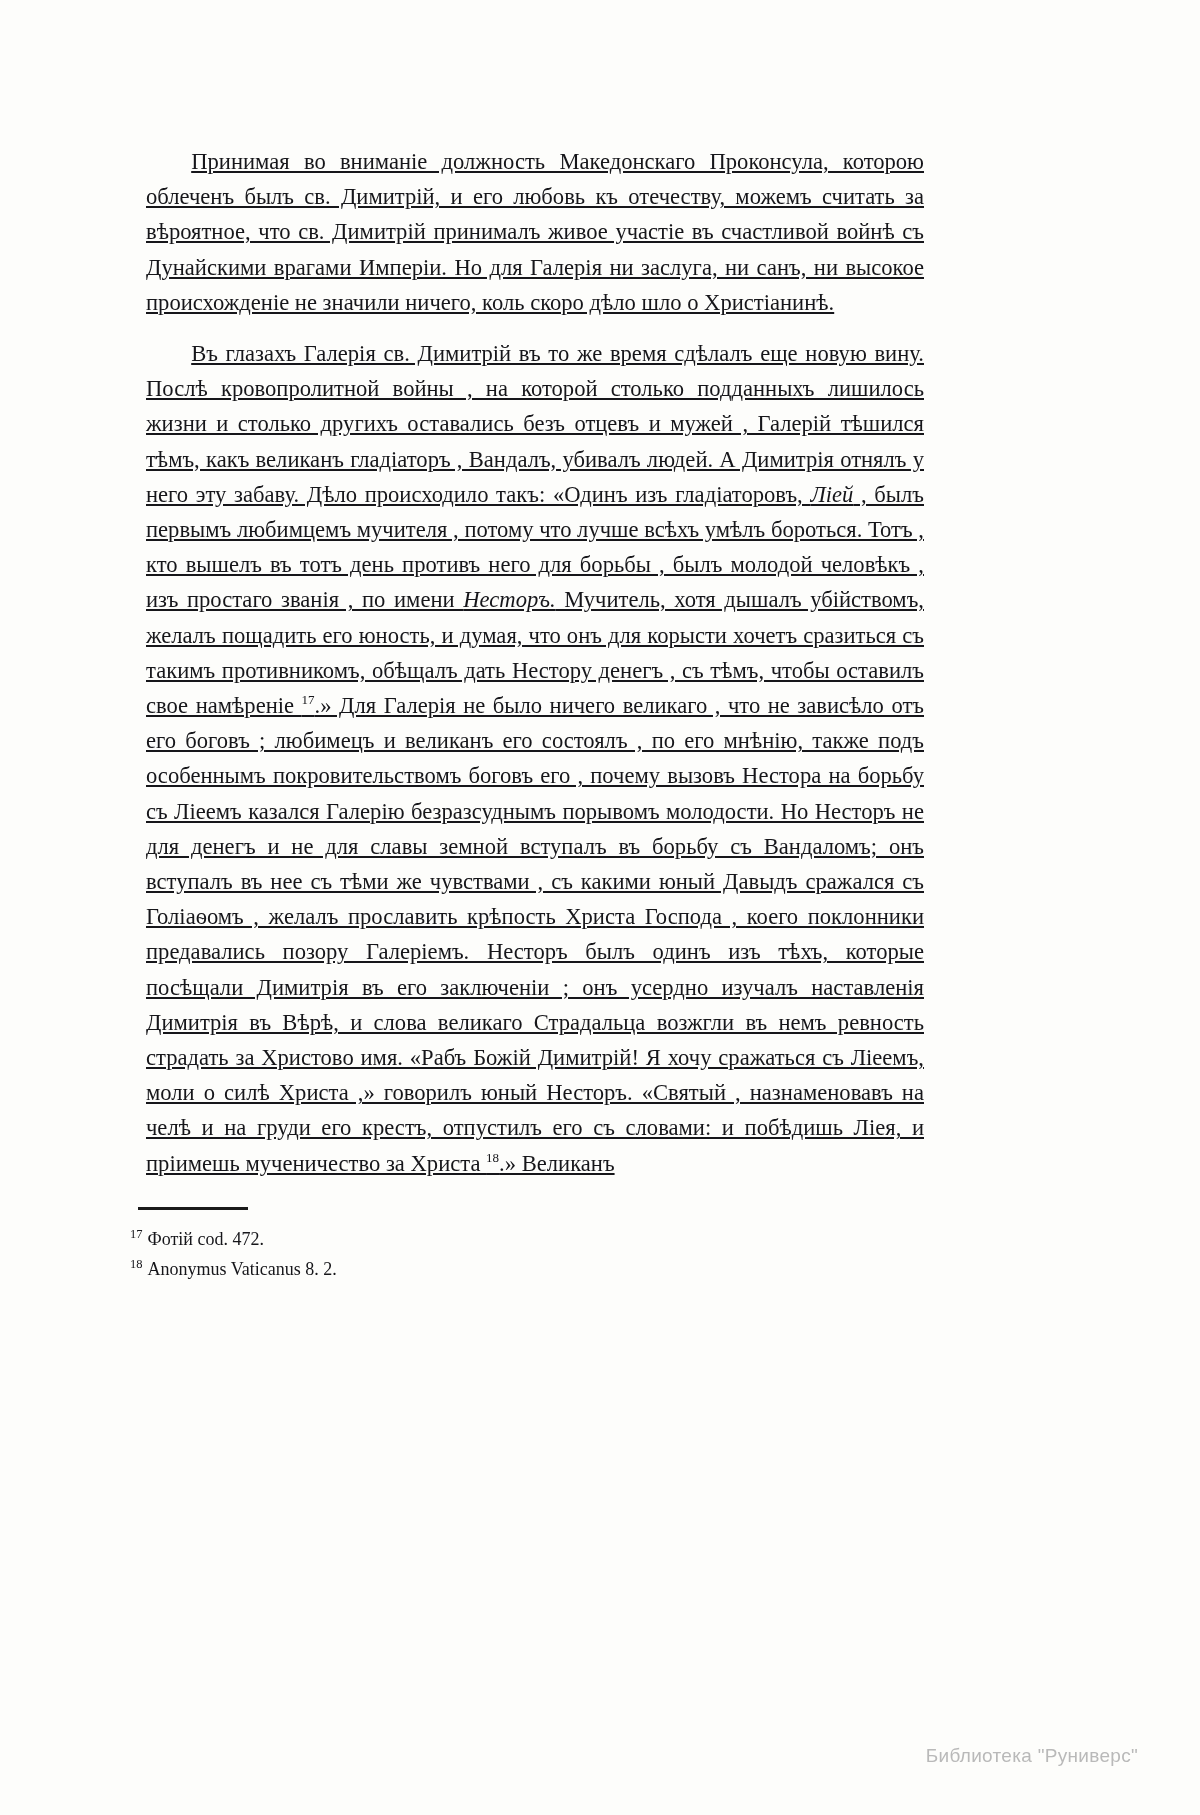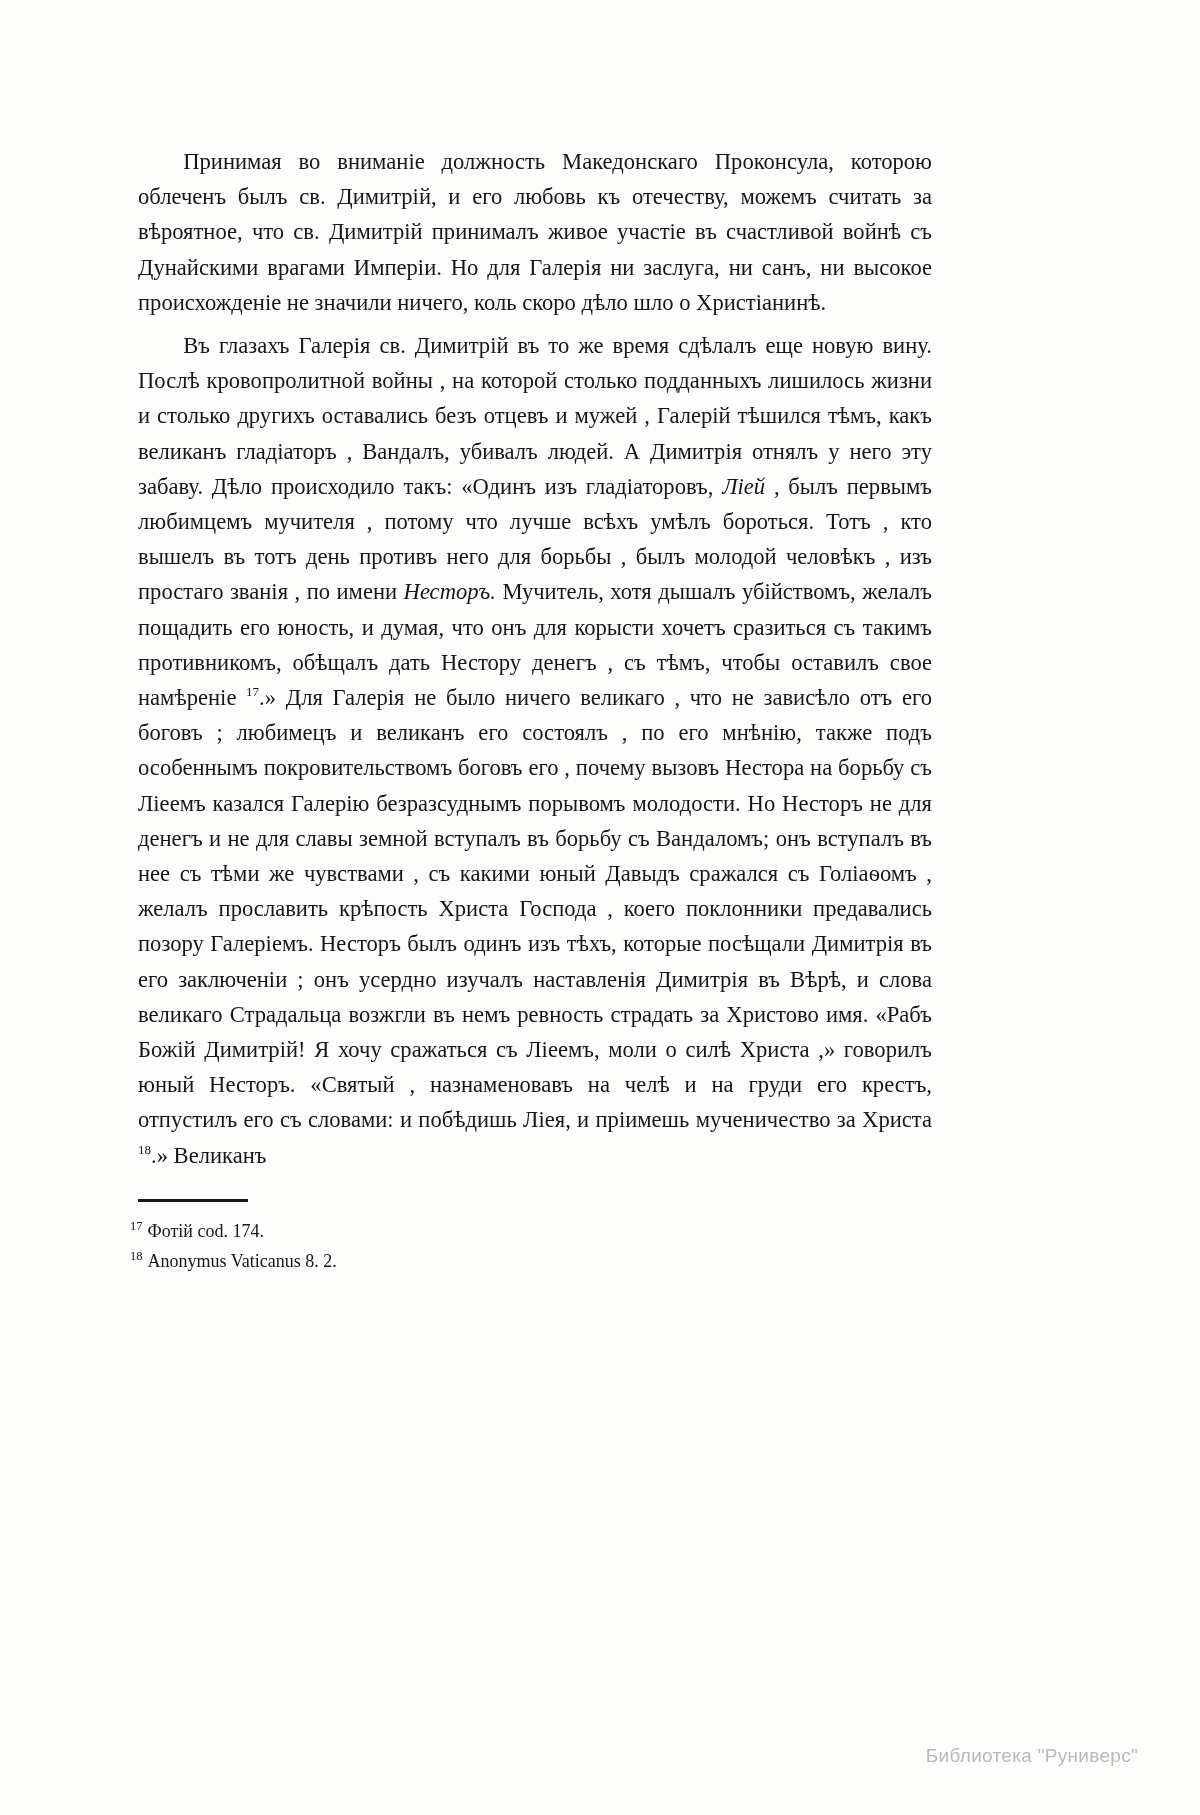--- a/index.html
+++ b/index.html
@@ -58,22 +58,23 @@
   }
   .body-text {
     margin-top: 24px;
     font-size: 22.6px;
     line-height: 35.2px;
     text-align: justify;
     text-justify: inter-word;
     hyphens: manual;
   }
   .body-text p {
-    margin: 8px;
+    margin: 16px;
     text-indent: 2.0em;
+    text-decoration: underline;
   }
   .body-text p + p {
     margin-top: 0;
   }
   .ital {
     font-style: italic;
   }
   sup.note {
     font-size: 13px;
     vertical-align: super;
@@ -124,20 +125,20 @@
 
 
     <div class="body-text">
       <p><span>Принимая во вниманіе должность Македонскаго Проконсула, которою облеченъ былъ св. Димитрій, и его любовь къ отечеству, можемъ считать за вѣроятное, что св. Димитрій принималъ живое участіе въ счастливой войнѣ съ Дунайскими врагами Имперіи. Но для Галерія ни заслуга, ни санъ, ни высокое происхожденіе не значили ничего, коль скоро дѣло шло о Христіанинѣ.</span></p>
       <p><span>Въ глазахъ Галерія св. Димитрій въ то же время сдѣлалъ еще новую вину. Послѣ кровопролитной войны , на которой столько подданныхъ лишилось жизни и столько другихъ оставались безъ отцевъ и мужей , Галерій тѣшился тѣмъ, какъ великанъ гладіаторъ , Вандалъ, убивалъ людей. А Димитрія отнялъ у него эту забаву. Дѣло происходило такъ: «Одинъ изъ гладіаторовъ, </span><span class="ital">Лieй</span><span> , былъ первымъ любимцемъ мучителя , потому что лучше всѣхъ умѣлъ бороться. Тотъ , кто вышелъ въ тотъ день противъ него для борьбы , былъ молодой человѣкъ , изъ простаго званія , по имени </span><span class="ital">Несторъ.</span><span> Мучитель, хотя дышалъ убійствомъ, желалъ пощадить его юность, и думая, что онъ для корысти хочетъ сразиться съ такимъ противникомъ, обѣщалъ дать Нестору денегъ , съ тѣмъ, чтобы оставилъ свое намѣреніе </span><sup class="note">17</sup><span>.» Для Галерія не было ничего великаго , что не зависѣло отъ его боговъ ; любимецъ и великанъ его состоялъ , по его мнѣнію, также подъ особеннымъ покровительствомъ боговъ его , почему вызовъ Нестора на борьбу съ Лieeмъ казался Галерію безразсуднымъ порывомъ молодости. Но Несторъ не для денегъ и не для славы земной вступалъ въ борьбу съ Вандаломъ; онъ вступалъ въ нее съ тѣми же чувствами , съ какими юный Давыдъ сражался съ Голіаѳомъ , желалъ прославить крѣпость Христа Господа , коего поклонники предавались позору Галеріемъ. Несторъ былъ одинъ изъ тѣхъ, которые посѣщали Димитрія въ его заключеніи ; онъ усердно изучалъ наставленія Димитрія въ Вѣрѣ, и слова великаго Страдальца возжгли въ немъ ревность страдать за Христово имя. «Рабъ Божій Димитрій! Я хочу сражаться съ Лieeмъ, моли о силѣ Христа ,» говорилъ юный Несторъ. «Святый , назнаменовавъ на челѣ и на груди его крестъ, отпустилъ его съ словами: и побѣдишь Лieя, и пріимешь мученичество за Христа </span><sup class="note">18</sup><span>.» Великанъ</span></p>
     </div>
 
     <div class="rule"></div>
 
     <div class="footnotes">
-      <div><span class="fn-num">17</span><span>Фотій cod. 174.</span></div>
+      <div><span class="fn-num">17</span><span>Фотій cod. 472.</span></div>
       <div><span class="fn-num">18</span><span>Anonymus Vaticanus 8. 2.</span></div>
     </div>
 
   </div>
 
   <div class="watermark">Библиотека "Руниверс"</div>
 </div>
 
 </body></html>

